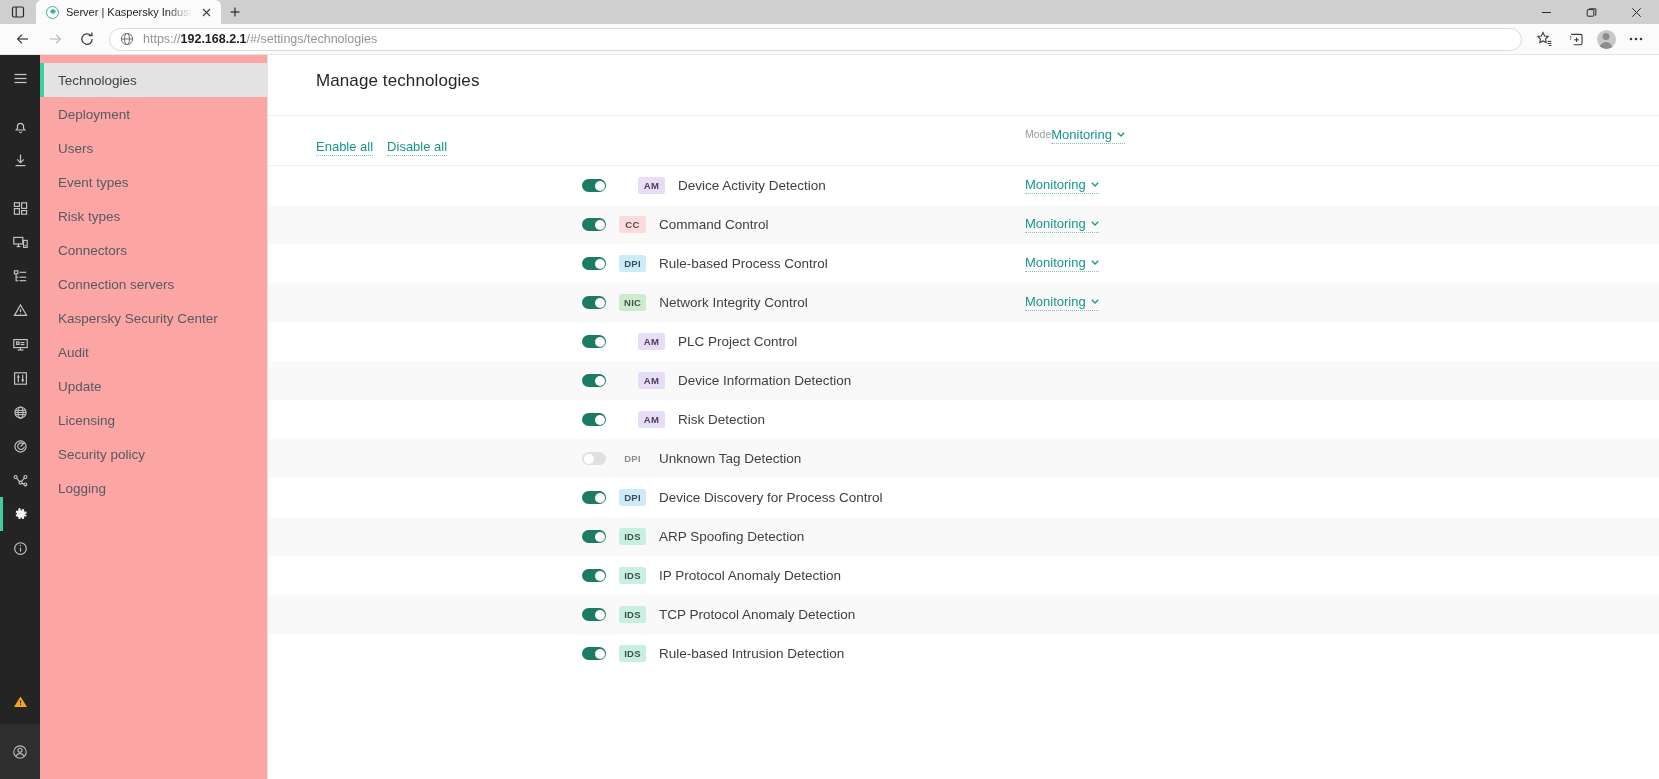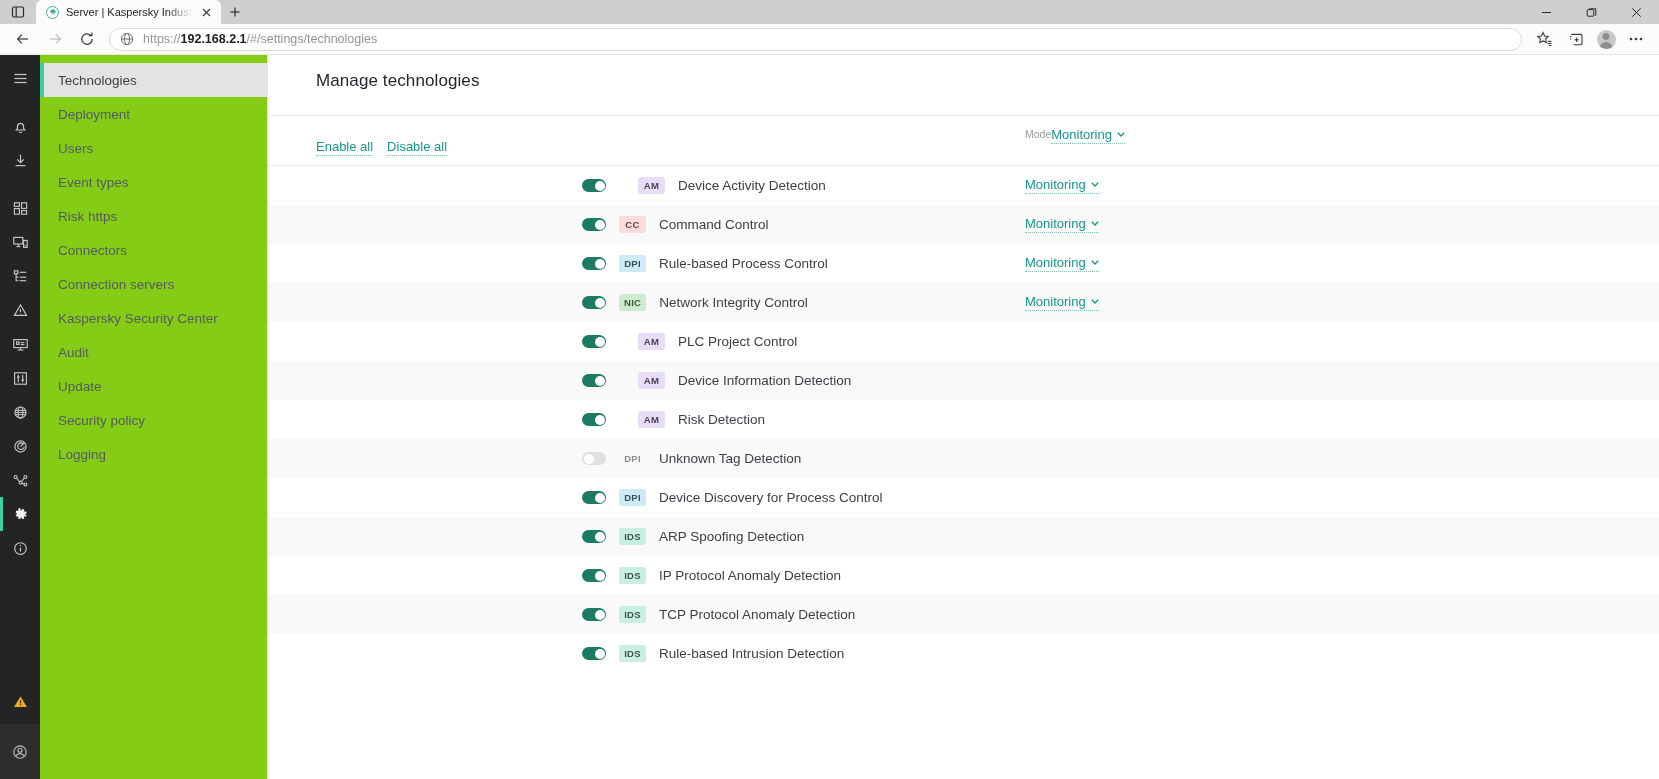--- a/index.html
+++ b/index.html
@@ -95,21 +95,21 @@
   .rail-item.active { color: #ffffff; }
   .rail-gap-s { height: 14px; }
   .rail-spacer { flex: 1; }
   .rail-bottom {
     height: 55px; background: #2e2e2e; display: flex;
     align-items: center; justify-content: center; color: #b8b8b8;
   }
 
   
   .nav {
-    width: 228px; background: #84cc16; flex: 0 0 228px;
+    width: 228px; background: #fca5a5; flex: 0 0 228px;
     padding-top: 8px; border-right: 1px solid #e4e4e4;
   }
   .nav-item {
     height: 34px; display: flex; align-items: center;
     padding-left: 18px; font-size: 13.5px; color: #565a61;
     position: relative;
   }
   .nav-item.active { background: #e3e3e3; color: #3d4147; }
   .nav-item.active::before {
     content: ""; position: absolute; left: 0; top: 0; bottom: 0;
@@ -435,36 +435,39 @@
       <div class="nav-item">
           <span>Deployment</span>
         </div>
       <div class="nav-item">
           <span>Users</span>
         </div>
       <div class="nav-item">
           <span>Event types</span>
         </div>
       <div class="nav-item">
-          <span>Risk https</span>
+          <span>Risk types</span>
         </div>
       <div class="nav-item">
           <span>Connectors</span>
         </div>
       <div class="nav-item">
           <span>Connection servers</span>
         </div>
       <div class="nav-item">
           <span>Kaspersky Security Center</span>
         </div>
       <div class="nav-item">
           <span>Audit</span>
         </div>
       <div class="nav-item">
           <span>Update</span>
+        </div>
+      <div class="nav-item">
+          <span>Licensing</span>
         </div>
       <div class="nav-item">
           <span>Security policy</span>
         </div>
       <div class="nav-item">
           <span>Logging</span>
         </div>
     </div>
 
     <div class="content">

